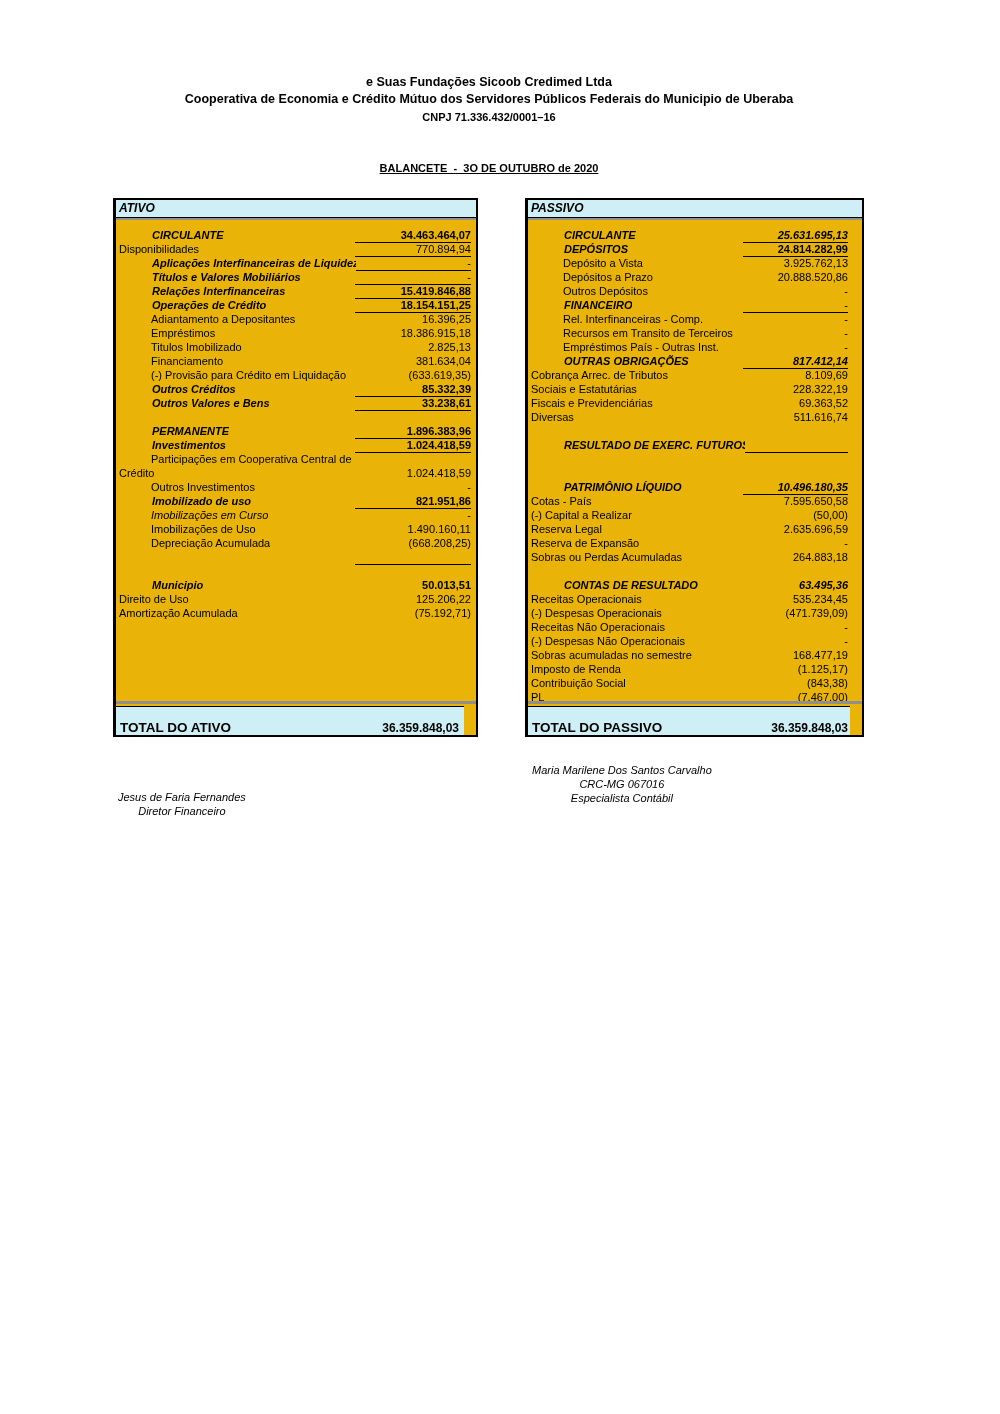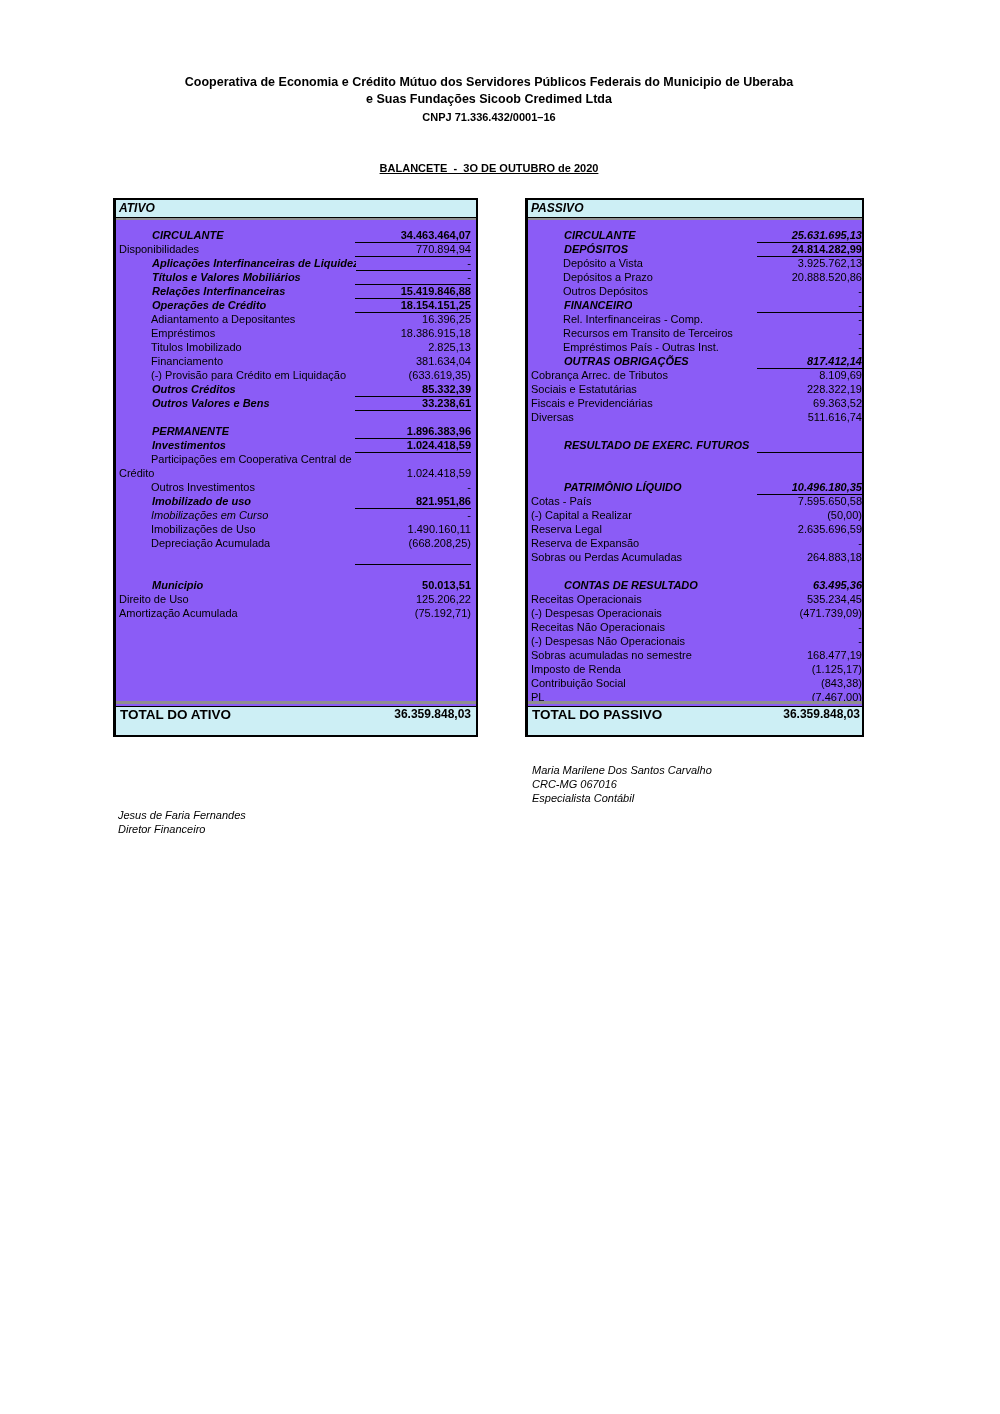--- a/index.html
+++ b/index.html
@@ -13,67 +13,67 @@
   }
   
   .doc-header{position:absolute;left:0;top:74px;width:978px;text-align:center;}
   .t1{font-size:12.5px;font-weight:bold;line-height:17px;}
   .t2{font-size:11px;font-weight:bold;line-height:15px;margin-top:2px;}
   .t3{font-size:11px;font-weight:bold;text-decoration:underline;margin-top:37px;white-space:pre;}
   
   .btable{
     position:absolute;top:198px;height:539px;
     border:2px solid #000;border-left-width:3px;
-    box-sizing:border-box;background:#8b5cf6;
+    box-sizing:border-box;background:#eab308;
   }
   .lt{left:113px;width:365px;}
   .rt{left:525px;width:339px;}
   .band{
     height:17px;line-height:17px;
     background:#cdeff5;
     border-bottom:1px solid #000;
     box-shadow:0 2px 0 #8f8f8f;
     font-size:12px;font-weight:bold;font-style:italic;
     padding-left:3px;
   }
   .tbody{padding-top:11px;}
   .trow{display:flex;height:14px;line-height:13px;font-size:11px;}
   .lab{padding-left:3px;white-space:nowrap;overflow:hidden;}
   .lab.hb{font-weight:bold;font-style:italic;padding-left:36px;}
   .lab.li{font-style:italic;}
   .lab.ind{padding-left:35px;text-align:right;}
   .val{margin-left:auto;text-align:right;white-space:nowrap;}
   .lt .val{width:116px;margin-right:5px;}
-  .rt .val{width:105px;margin-right:0;}
+  .rt .val{width:105px;margin-right:14px;}
   .val.u{border-bottom:1px solid #000;}
   .val.vb{font-weight:bold;}
   .val.vi{font-style:italic;}
   .gray-line{position:absolute;left:0;right:0;bottom:31px;height:3px;background:#8f8f8f;}
   .total{
-    position:absolute;left:0;right:0;bottom:0;height:28px;
+    position:absolute;left:0;right:12px;bottom:0;height:28px;
     background:#cdeff5;border-top:1px solid #000;
-    display:flex;align-items:flex-start;
+    display:flex;align-items:flex-end;
   }
   .tlabel{font-size:13.5px;font-weight:bold;padding-left:4px;white-space:nowrap;}
   .tval{margin-left:auto;font-size:12px;font-weight:bold;text-align:right;white-space:nowrap;}
   .lt .tval{width:116px;margin-right:5px;}
   .rt .tval{width:105px;margin-right:2px;}
   
   .sig{position:absolute;font-size:11px;font-style:italic;line-height:14px;}
-  .sig-left{left:118px;top:808px;}
-  .sig-right{left:532px;top:763px;}
+  .sig-left{left:118px;top:790px;text-align:center;}
+  .sig-right{left:532px;top:763px;text-align:center;}
 </style>
 </head>
 <body>
 
 <div class="page">
 
   <div class="doc-header">
+    <div class="t1">e Suas Fundações Sicoob Credimed Ltda</div>
     <div class="t1">Cooperativa de Economia e Crédito Mútuo dos Servidores Públicos Federais do Municipio de Uberaba</div>
-    <div class="t1">e Suas Fundações Sicoob Credimed Ltda</div>
     <div class="t2">CNPJ 71.336.432/0001–16</div>
     <div class="t3">BALANCETE  -  3O DE OUTUBRO de 2020</div>
   </div>
 
   <div class="btable lt">
     <div class="band">ATIVO</div>
     <div class="tbody">
         <div class="trow">
           <span class="lab hb">CIRCULANTE</span>
           <span class="val vb u">34.463.464,07</span>

